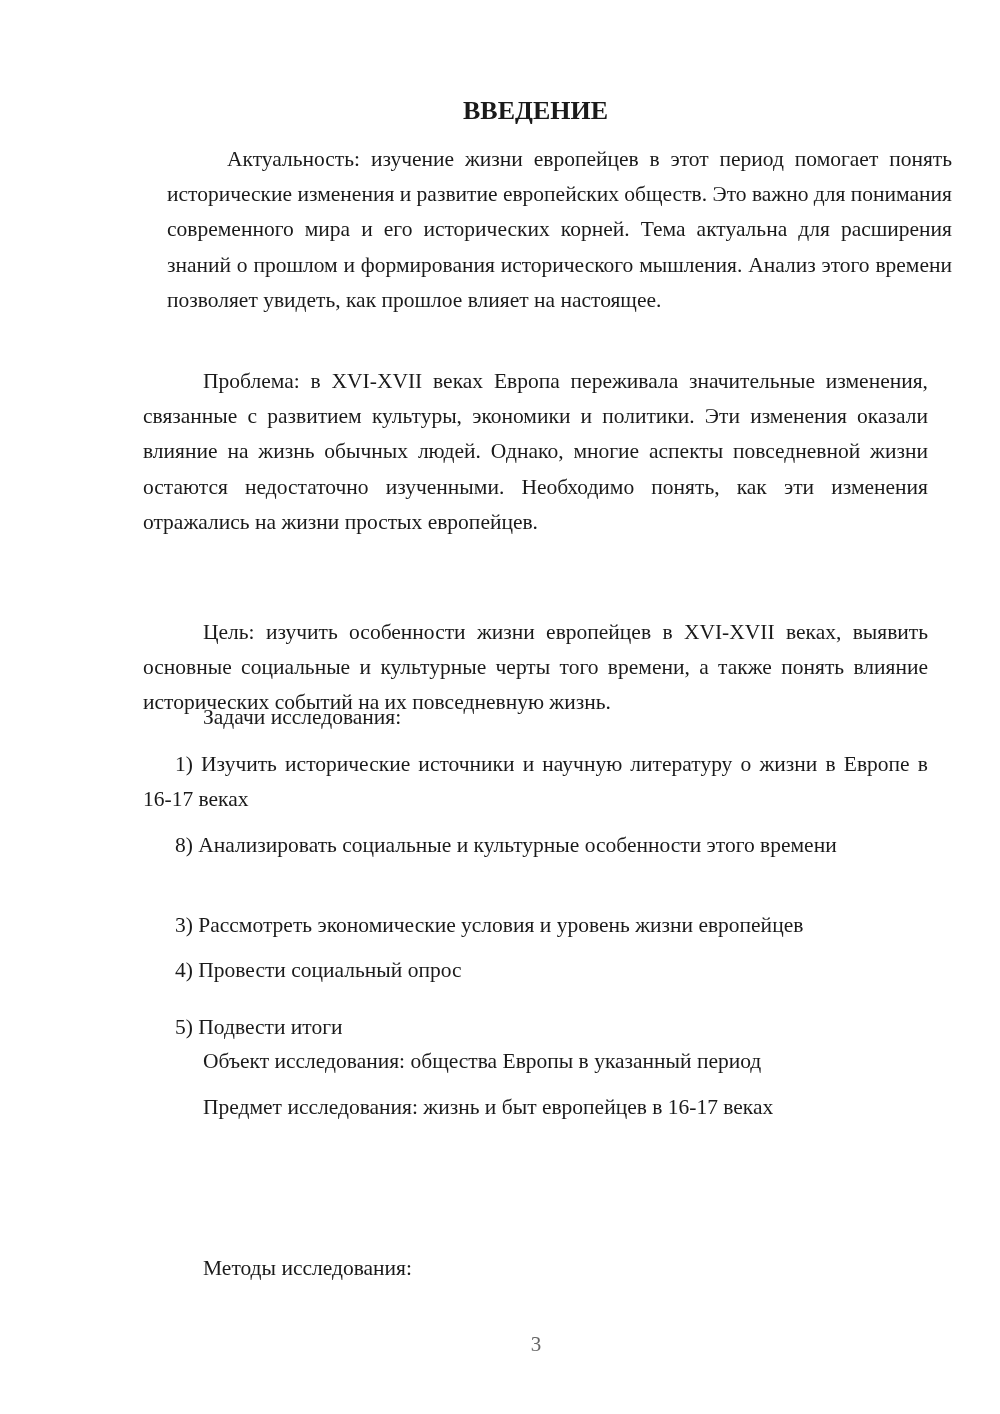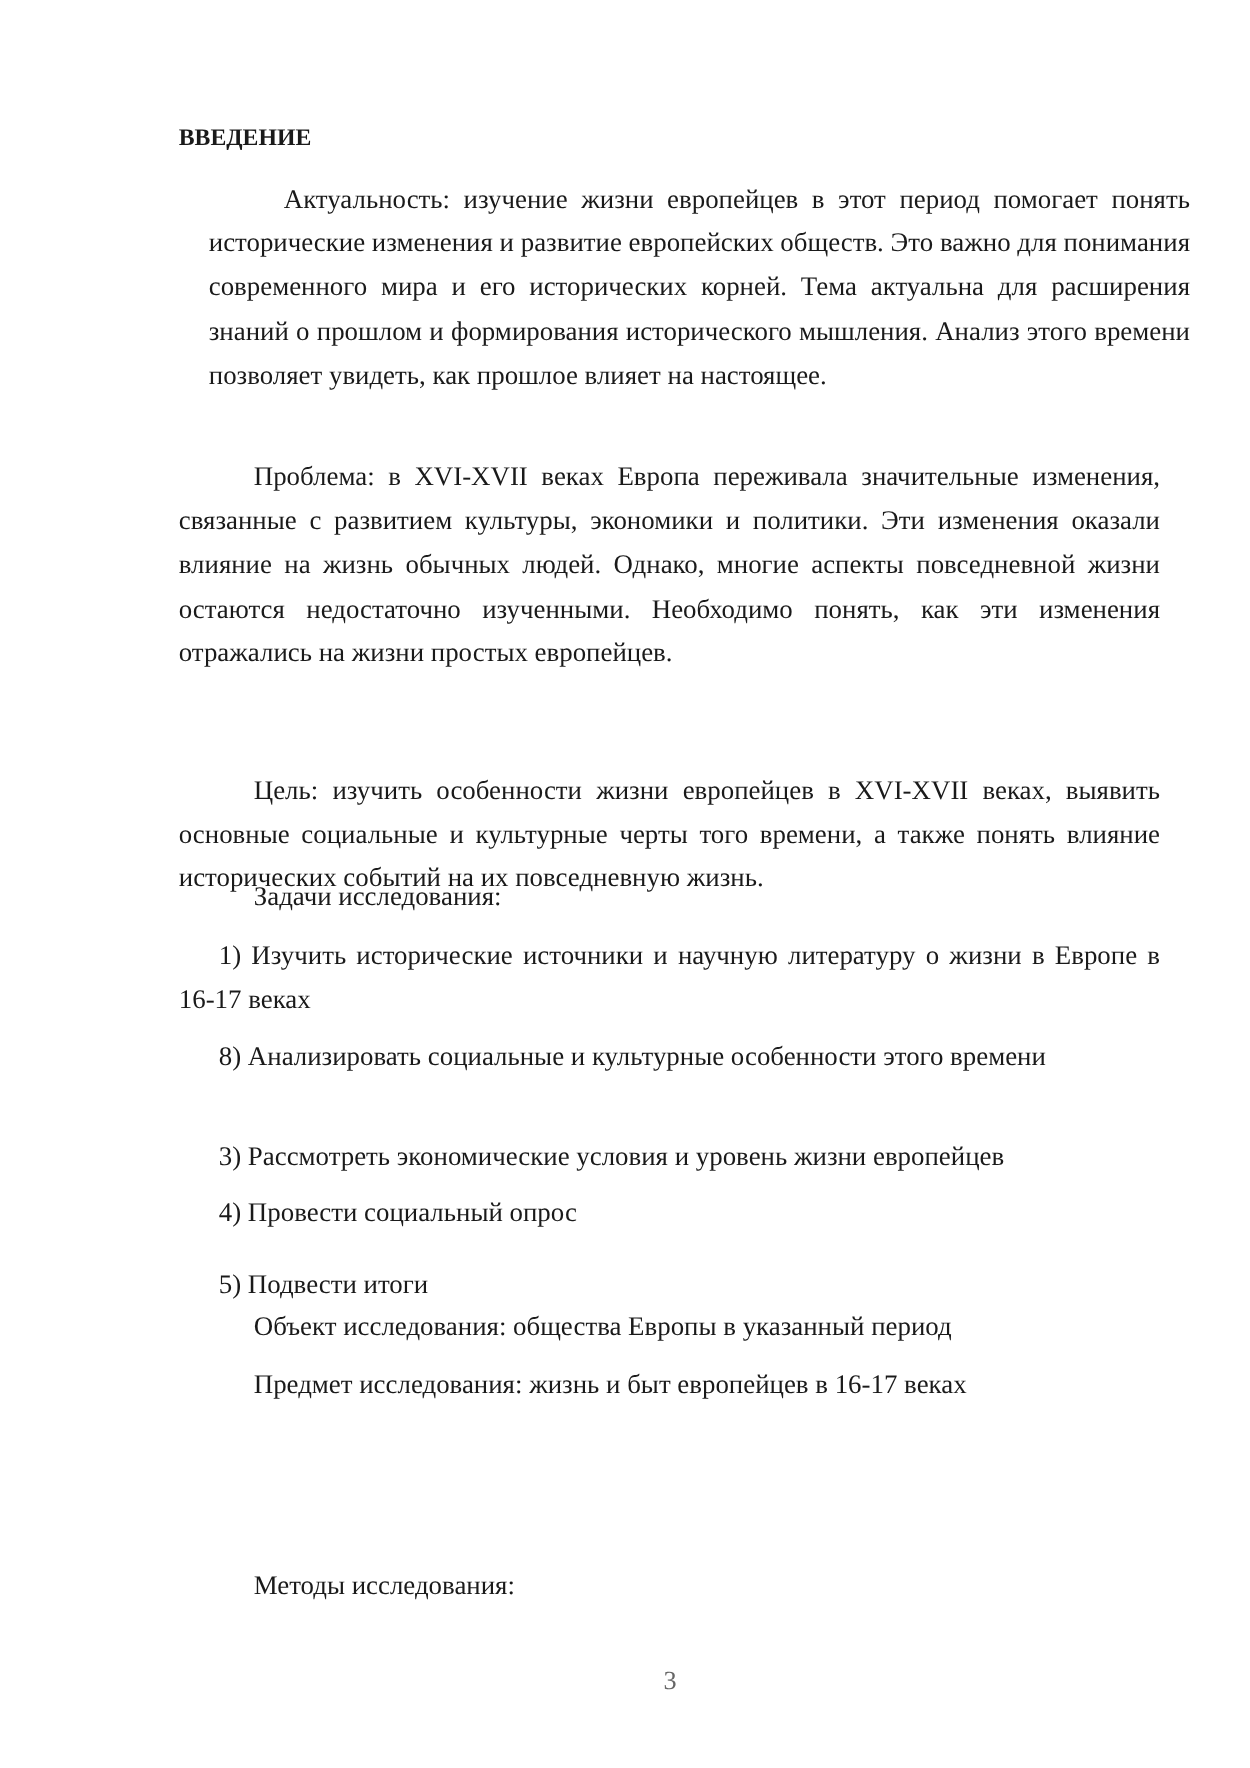--- a/index.html
+++ b/index.html
@@ -5,21 +5,21 @@
   html, body { margin: 0; padding: 0; background: #ffffff; }
   body { width: 1000px; height: 1414px; position: relative; overflow: hidden; }
   .page { position: absolute; left: 0; top: 0; width: 1000px; height: 1414px; background: #fff; }
   .text {
     font-family: "Liberation Serif", serif;
     color: #1a1a1a;
     font-size: 21.5px;
   }
   .title {
     position: absolute; top: 96px; left: 143px; width: 785px;
-    text-align: left; font-weight: bold; font-size: 19px; line-height: 30px;
+    text-align: center; font-weight: bold; font-size: 26px; line-height: 30px;
   }
   .para {
     position: absolute; left: 143px; width: 785px;
     line-height: 35.2px; text-align: justify; margin: 0;
     text-indent: 60px; word-spacing: 0px;
   }
   .item { text-indent: 32px; }
   .pagenum {
     position: absolute; top: 1332px; left: 0; width: 1072px; text-align: center;
     font-family: "Liberation Serif", serif; font-size: 21px; color: #666;

